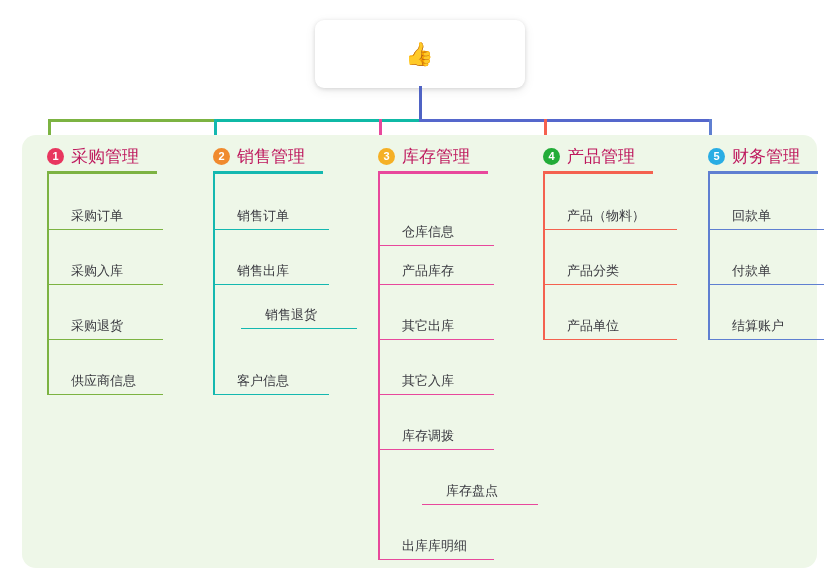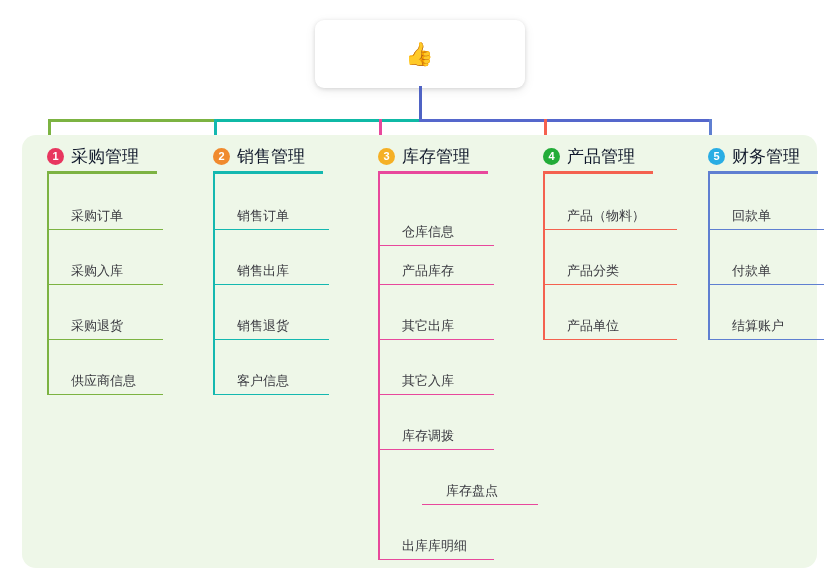--- a/index.html
+++ b/index.html
@@ -52,21 +52,21 @@
     position:absolute;top:10px;left:0;
     display:flex;align-items:center;gap:7px;
     white-space:nowrap;
   }
   .badge{
     width:17px;height:17px;border-radius:50%;
     color:#ffffff;font-size:11px;line-height:17px;
     text-align:center;font-weight:bold;
     flex:0 0 auto;
   }
-  .col-title{font-size:17px;color:#0f172a;}
+  .col-title{font-size:17px;color:#be185d;}
   .head-rule{position:absolute;left:0;top:36px;height:3px;}
 
   
   .spine{position:absolute;width:2px;top:39px;}
 
   
   .leaf{position:absolute;left:0;}
   .leaf-label{
     position:absolute;left:24px;bottom:5px;
     font-size:13px;color:#3a3a40;white-space:nowrap;
@@ -130,21 +130,21 @@
           <div class="head-rule" style="width: 110px; background: rgb(20, 184, 176);"></div>
           <div class="spine" style="height: 221px; background: rgb(20, 184, 176);"></div>
           <div class="leaf" style="top: 69px; height: 26px; width: 116px;">
             <div class="leaf-label">销售订单</div>
             <div class="leaf-rule" style="width: 116px; background: rgb(20, 184, 176);"></div>
           </div>
           <div class="leaf" style="top: 124px; height: 26px; width: 116px;">
             <div class="leaf-label">销售出库</div>
             <div class="leaf-rule" style="width: 116px; background: rgb(20, 184, 176);"></div>
           </div>
-          <div class="leaf" style="top: 179px; height: 26px; width: 116px;">
+          <div class="leaf" style="top: 168px; height: 26px; width: 116px; margin-left: 28px;">
             <div class="leaf-label">销售退货</div>
             <div class="leaf-rule" style="width: 116px; background: rgb(20, 184, 176);"></div>
           </div>
           <div class="leaf" style="top: 234px; height: 26px; width: 116px;">
             <div class="leaf-label">客户信息</div>
             <div class="leaf-rule" style="width: 116px; background: rgb(20, 184, 176);"></div>
           </div>
         </div>
         <div class="col" style="left: 356px;">
           <div class="col-head">

